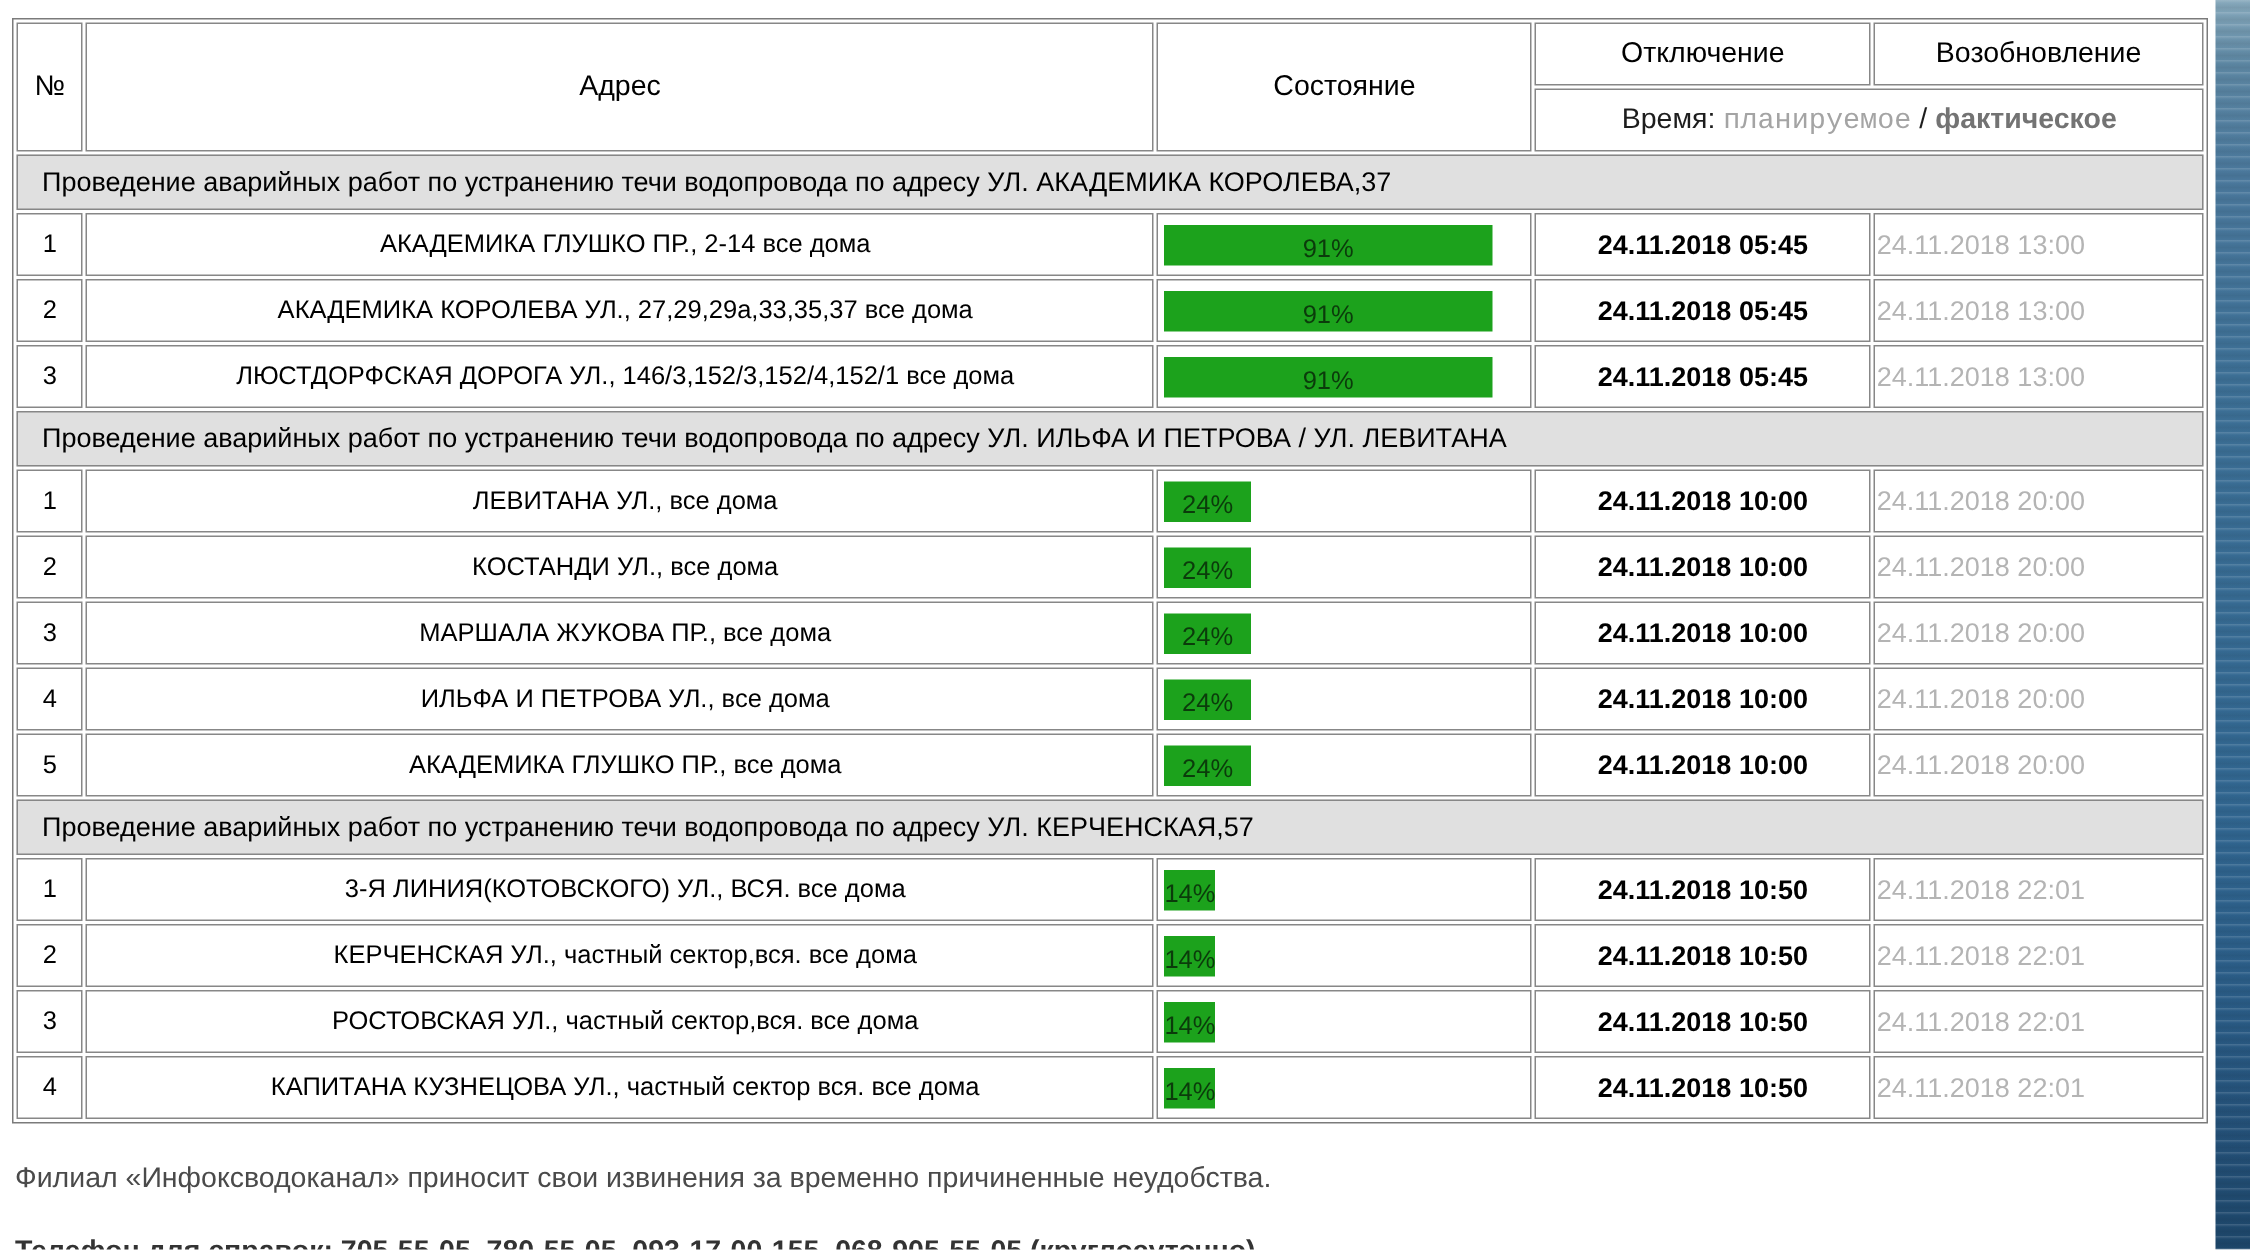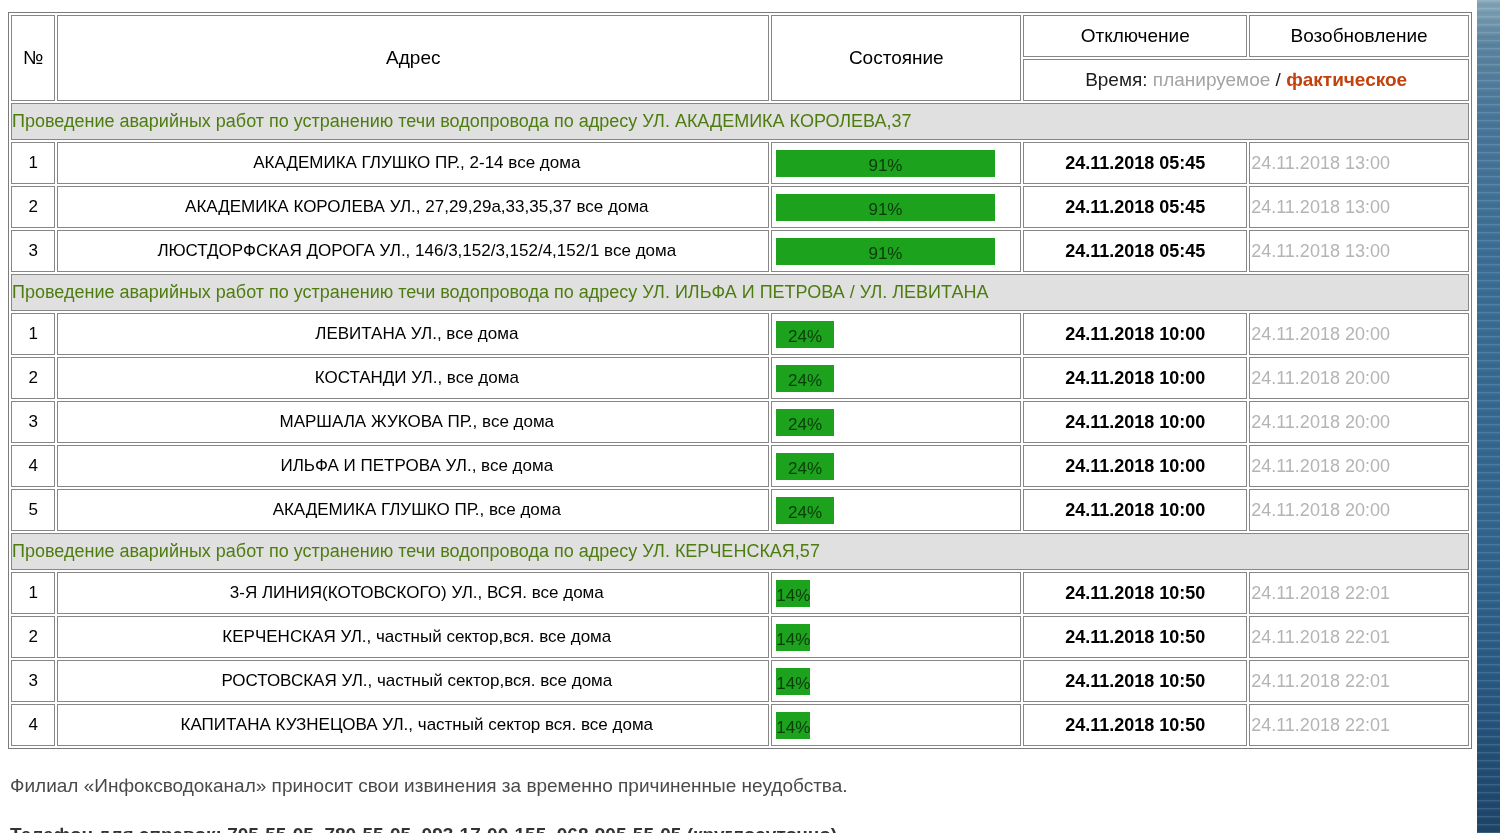--- a/index.html
+++ b/index.html
@@ -33,26 +33,26 @@
   col.c-state{width:248px;}
   col.c-off{width:222px;}
   col.c-res{width:218px;}
   th,td{border:1px solid #878787;overflow:hidden;}
   th{
     font-weight:normal;font-size:19px;text-align:center;
     height:38px;vertical-align:middle;background:#ffffff;
   }
   .subhdr{font-size:19px;}
   .subhdr .lbl{color:#1d1d1d;text-align:center;}
-  .subhdr .planned{color:#a4a4a4;}
+  .subhdr .planned{color:#a4a4a4;font-family:Liberation Mono, monospace;}
   .subhdr .sep{color:#1d1d1d;}
-  .subhdr .actual{color:#c2410c;font-weight:bold;}
+  .subhdr .actual{color:#737373;font-weight:bold;}
   td.group{
     background:#e0e0e0;font-size:18px;text-align:left;
-    padding:7px 0;color:#4d7c0f;
+    padding:7px 16px;color:#000000;
   }
   td.num{
     text-align:center;font-size:17px;height:38px;vertical-align:middle;
   }
   td.addr{
     text-align:center;font-size:17px;padding-left:8px;vertical-align:middle;
   }
   td.state{padding:3px 4px;vertical-align:middle;}
   .bar{
     height:27px;line-height:31px;

